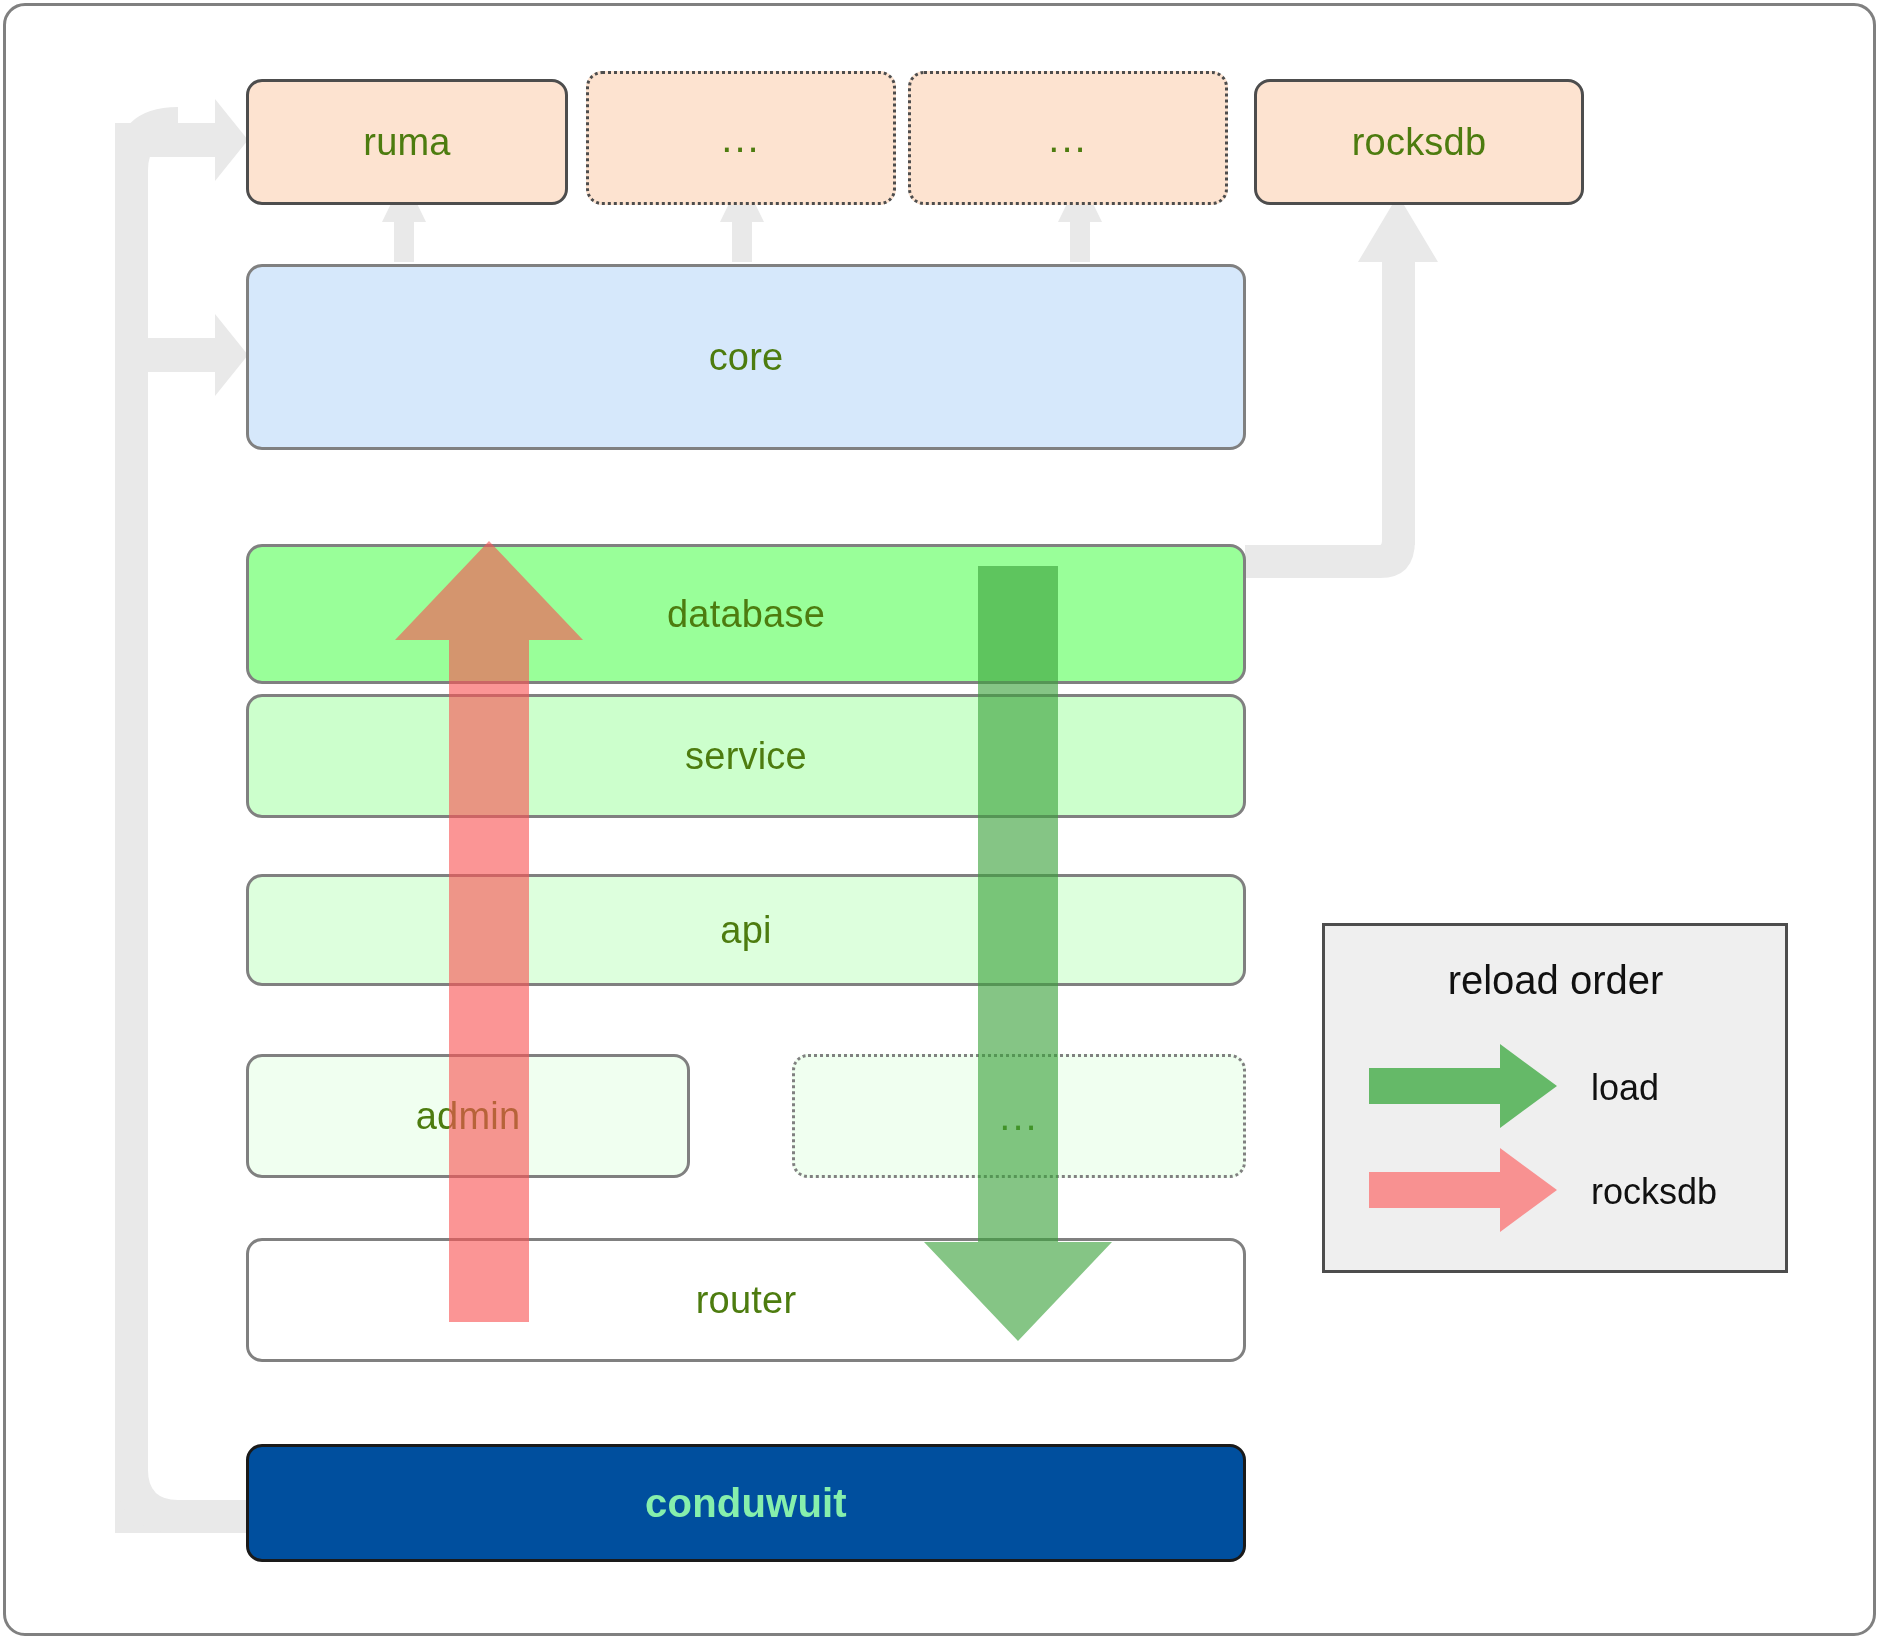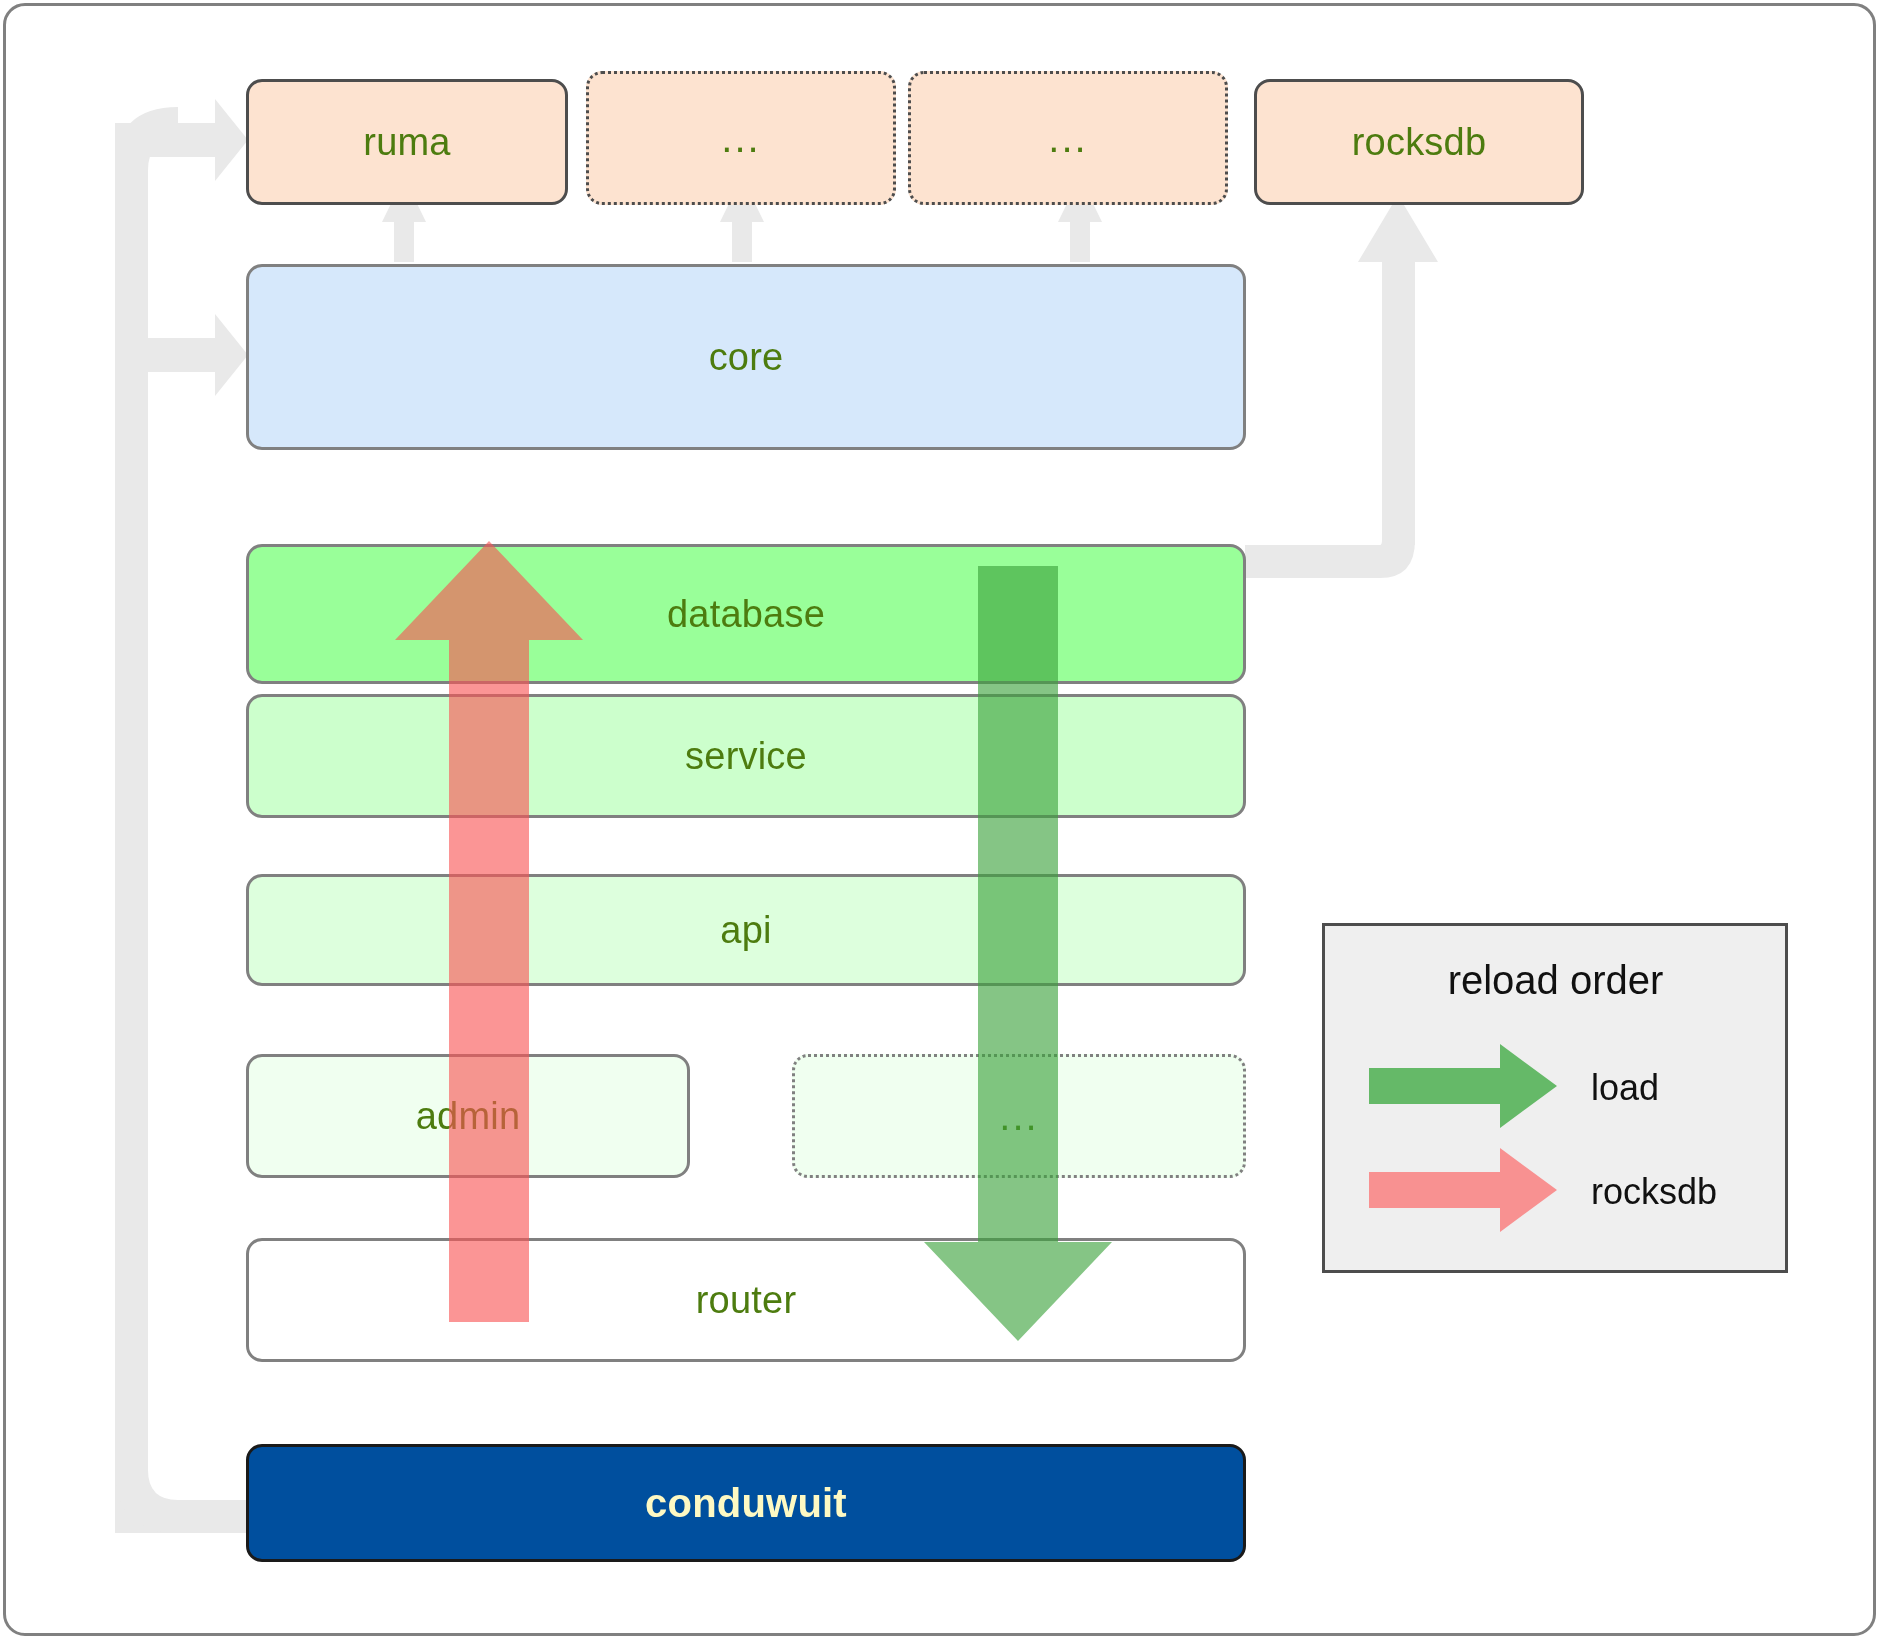--- a/index.html
+++ b/index.html
@@ -64,21 +64,21 @@
   }
   .layer-dotted {
     border: 3px dotted #808080;
     border-radius: 16px;
   }
 
   .root-box {
     background: #004f9e;
     border: 3.5px solid #1a1a1a;
     border-radius: 16px;
-    color: #fef9c3;
+    color: #86efac;
     font-size: 40px;
     font-weight: 700;
   }
 
   
   #legend {
     position: absolute;
     left: 1322px; top: 923px;
     width: 466px; height: 350px;
     background: #efefef;

